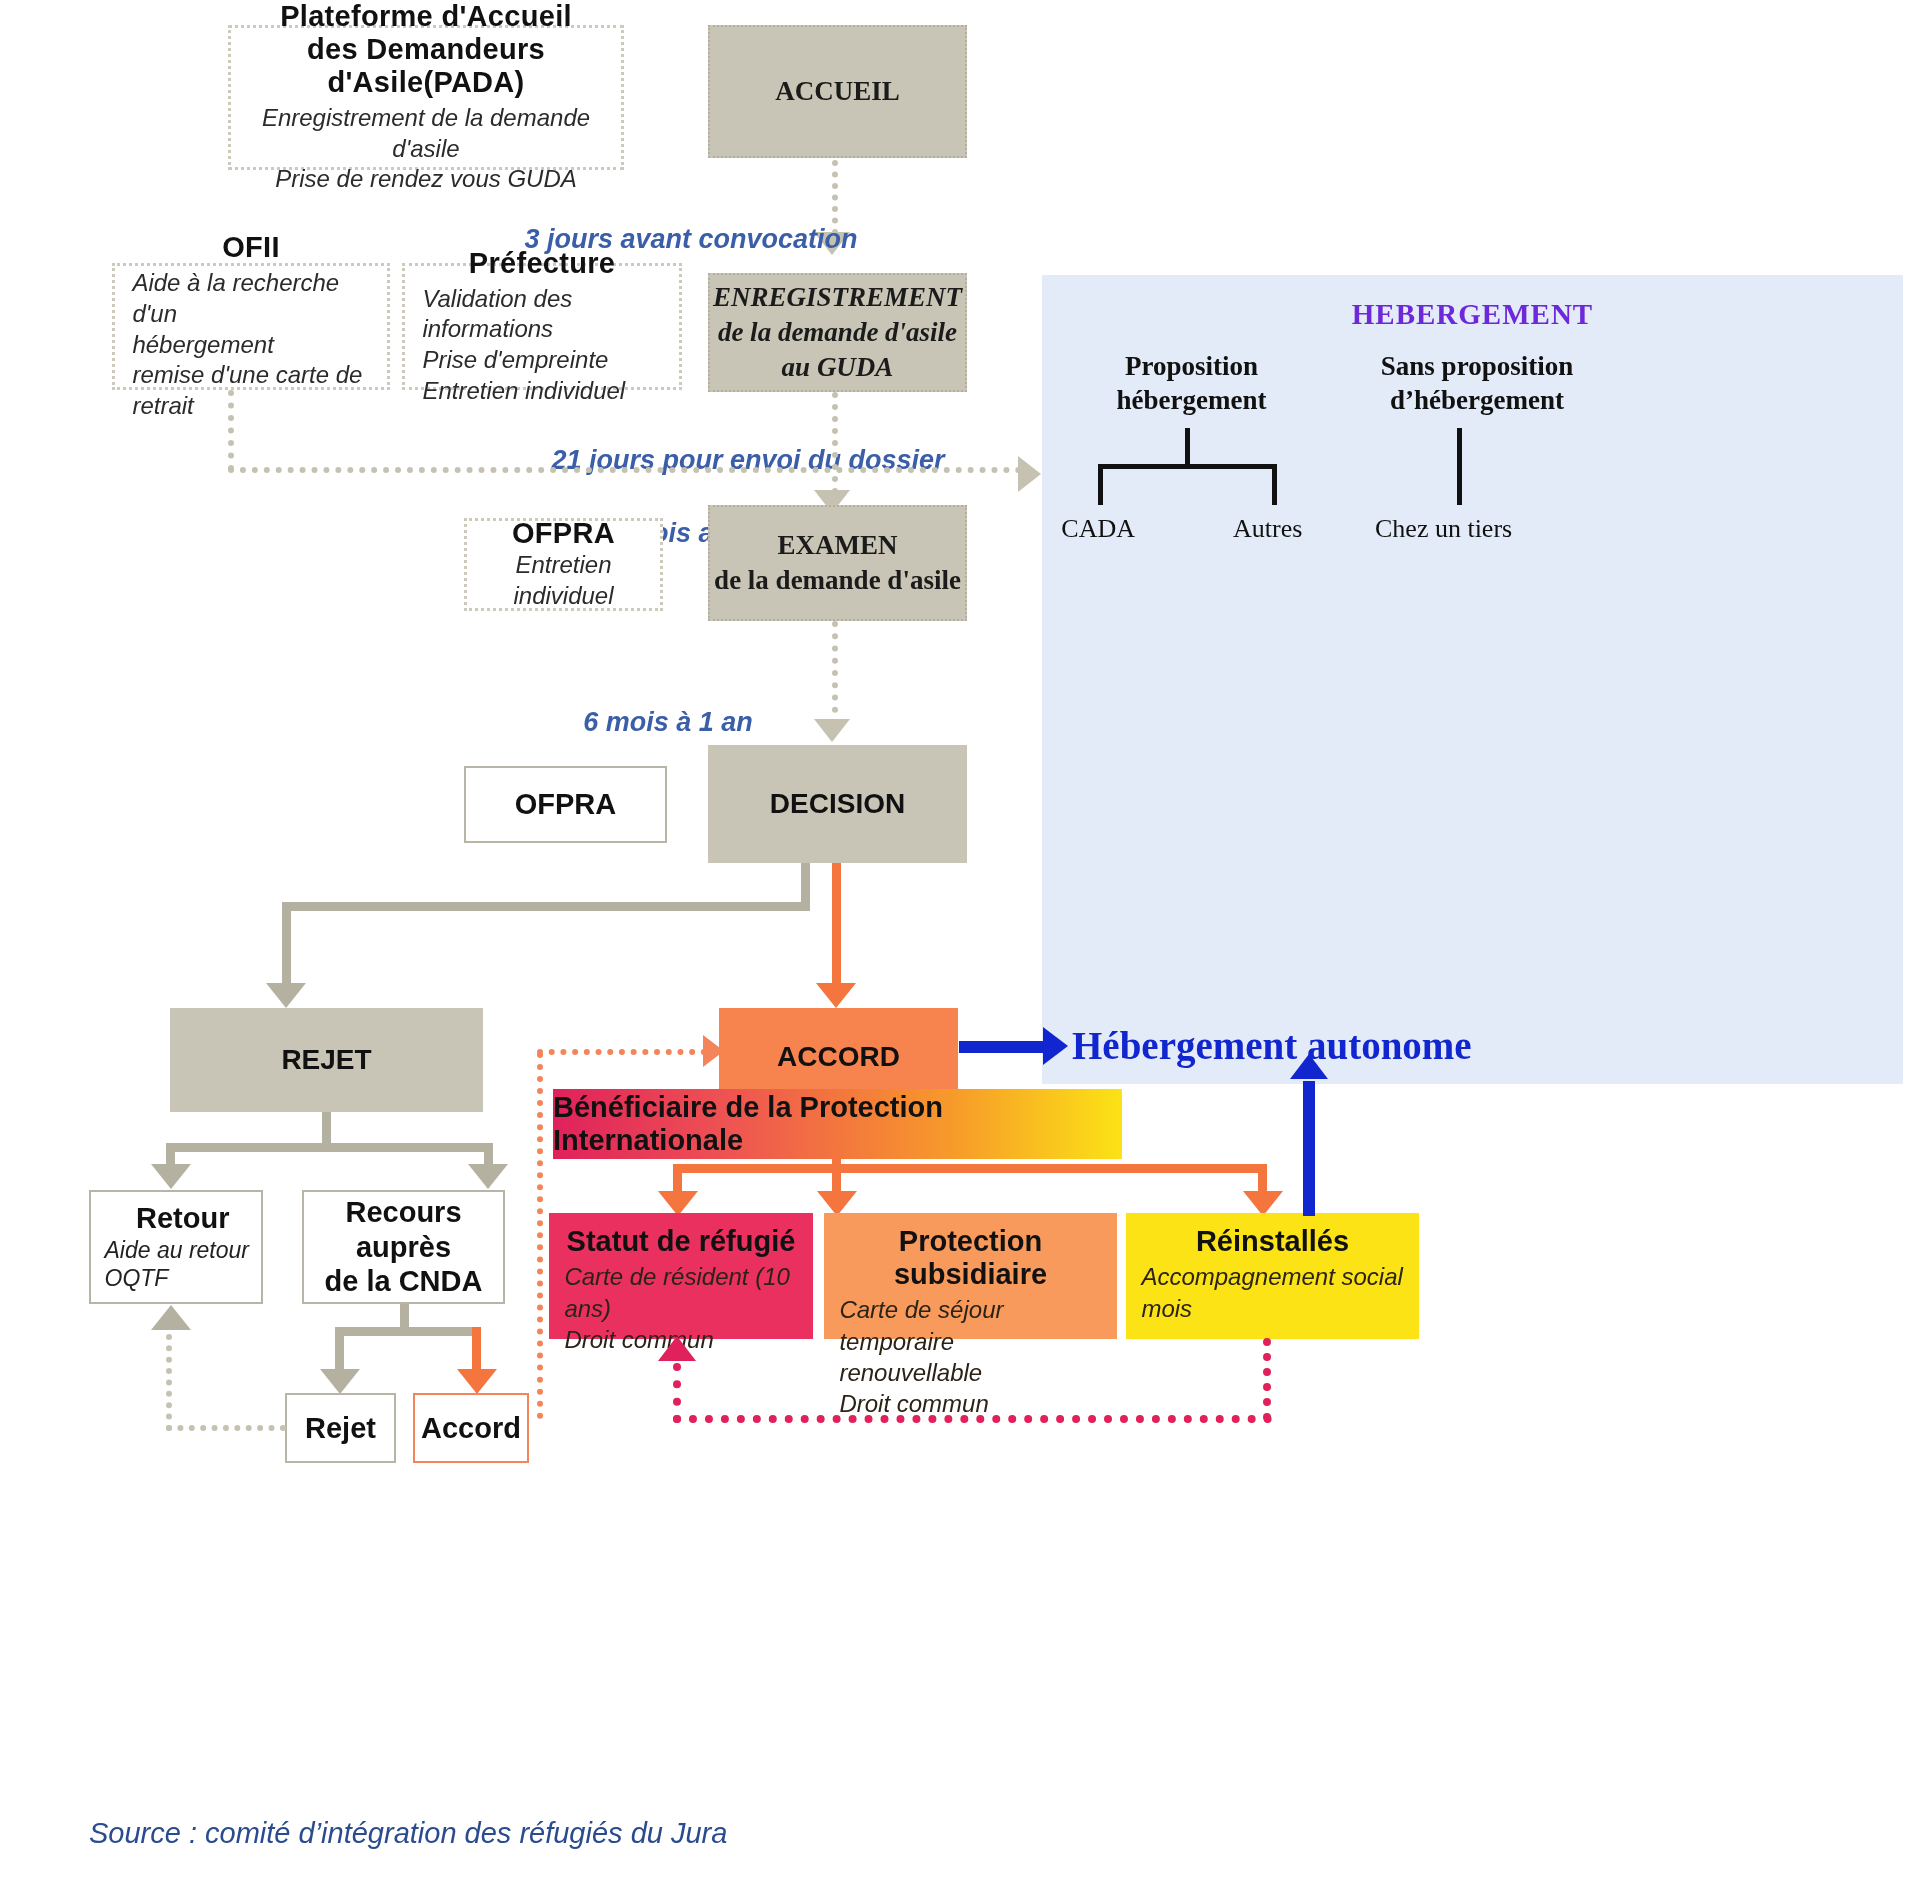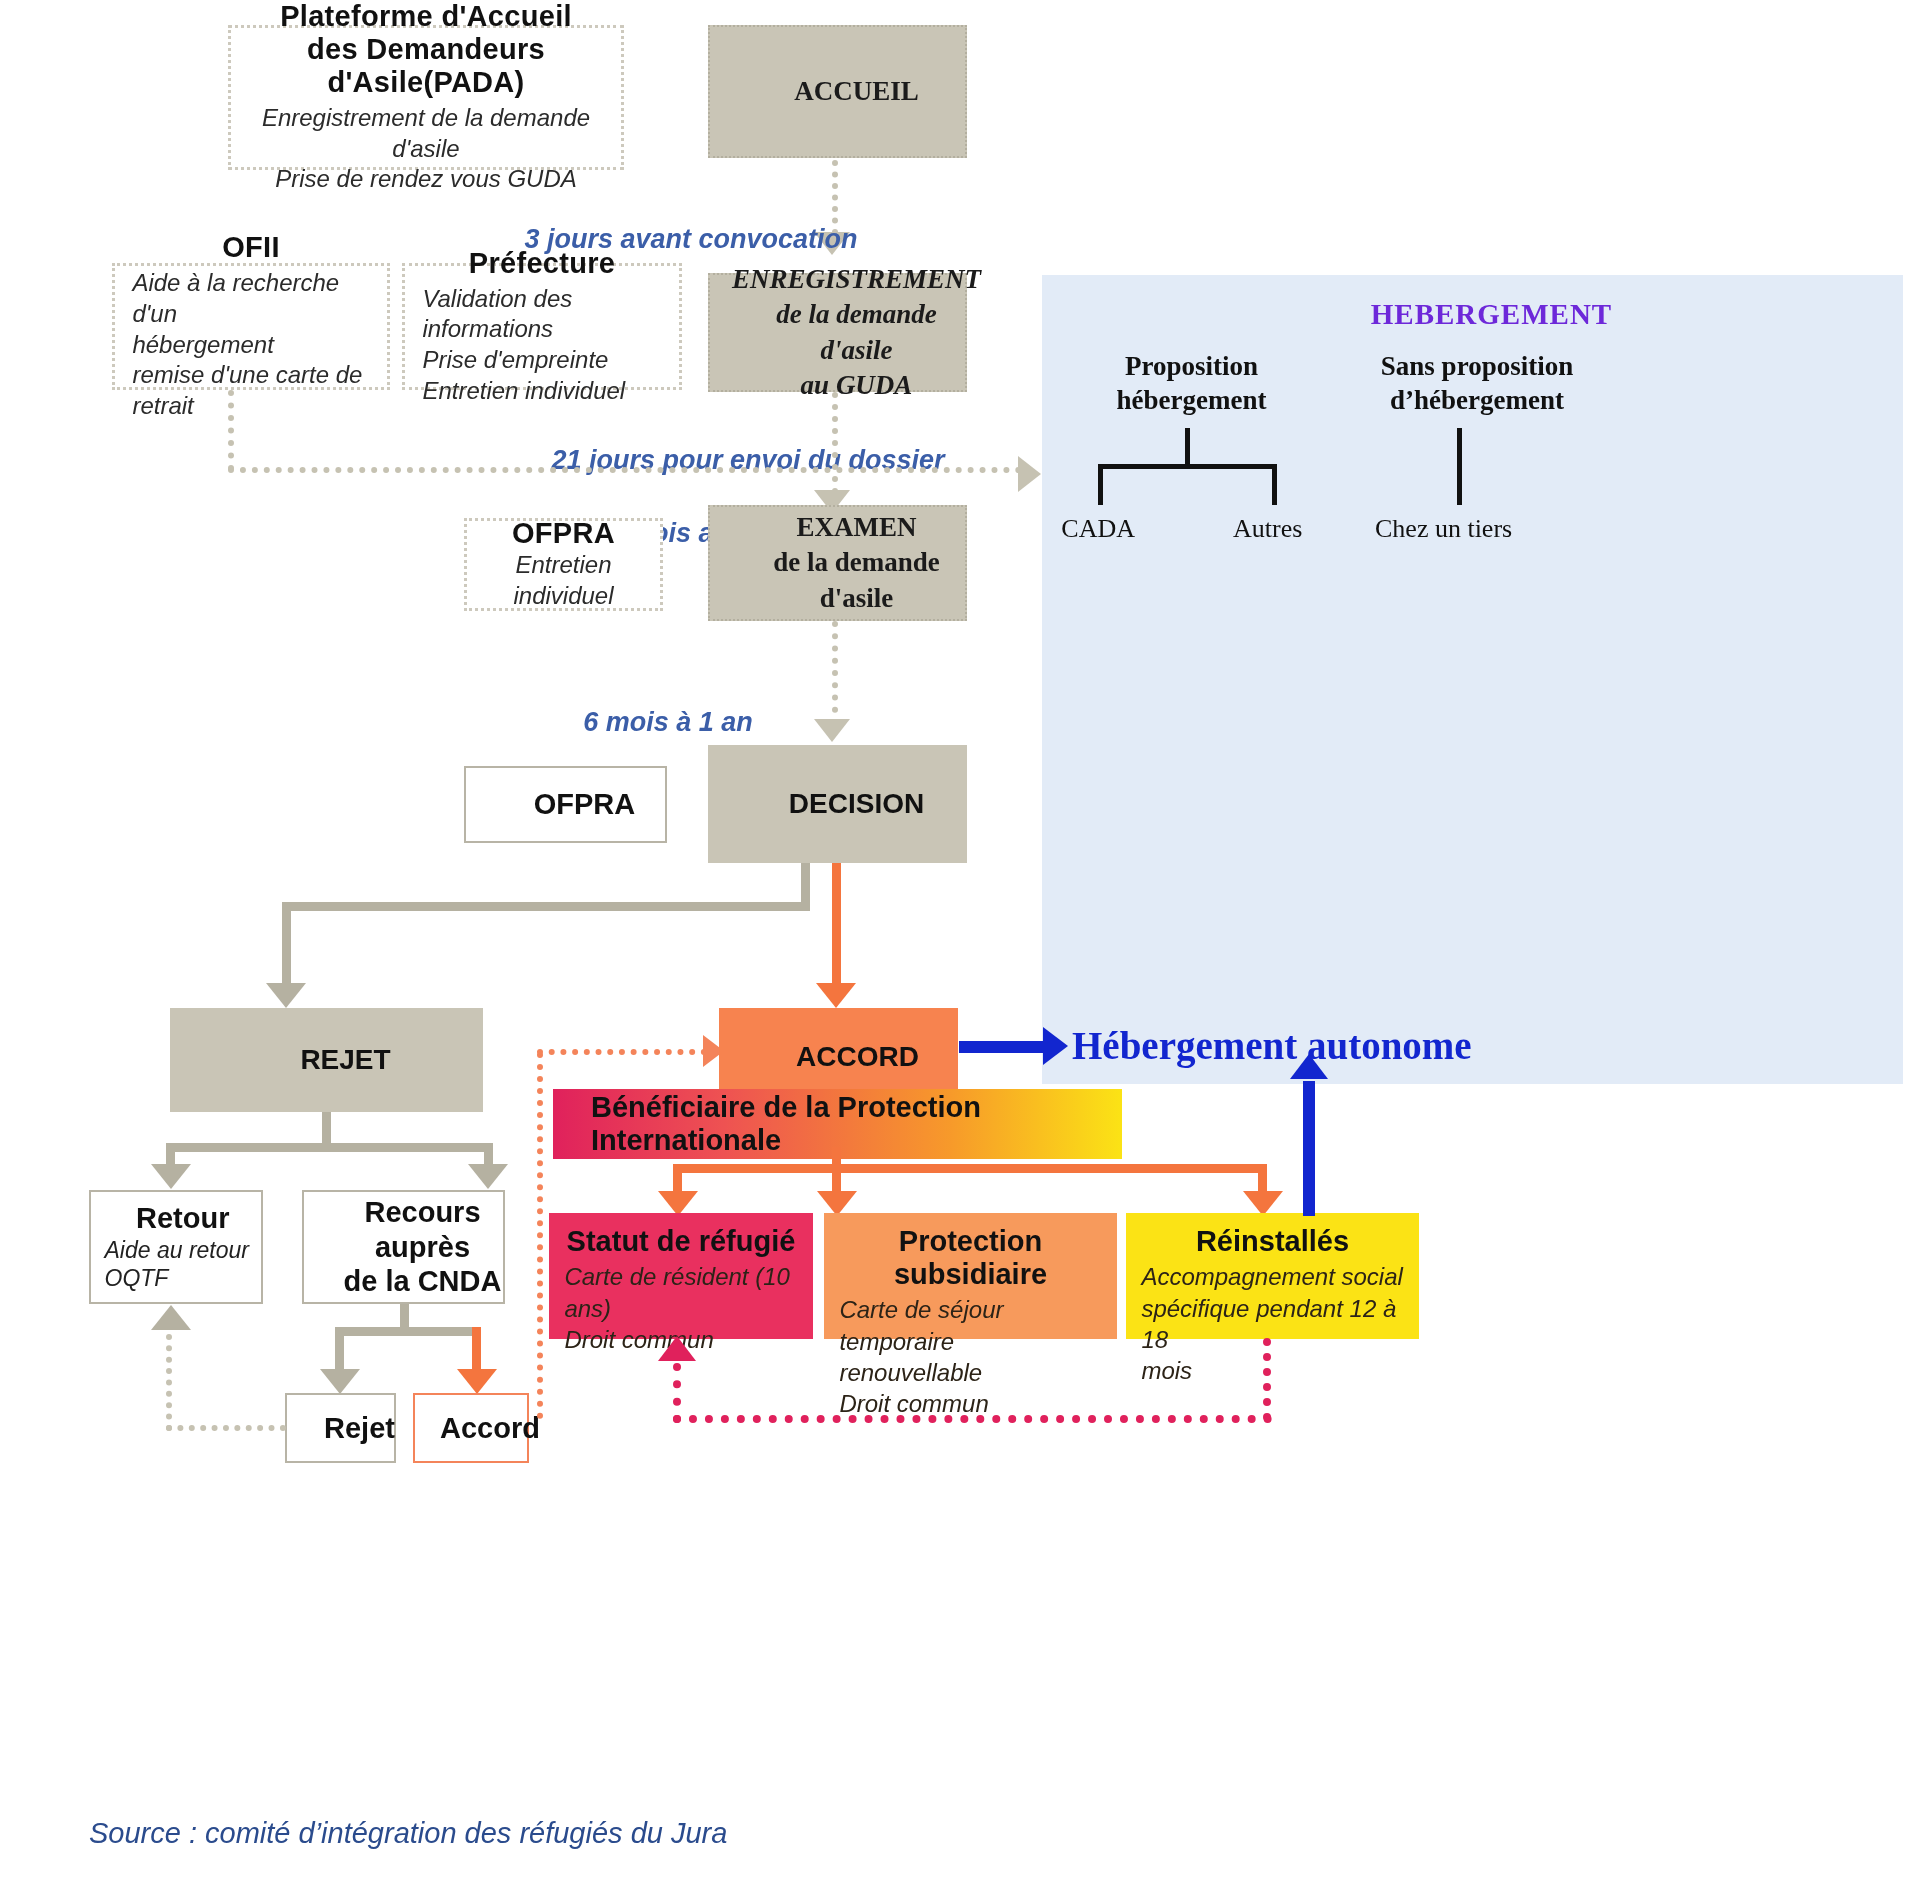--- a/index.html
+++ b/index.html
@@ -1,20 +1,20 @@
 <!DOCTYPE html>
 <html><head>
 <meta charset="utf-8">
 <style>
   html,body{margin:0;padding:0;background:#ffffff;}
   body{font-family:"Liberation Sans",sans-serif;}
   #stage{position:relative;width:1931px;height:1901px;background:#fff;overflow:hidden;}
 
   
-  .box{position:absolute;box-sizing:border-box;padding-left:38px;}
+  .box{position:absolute;box-sizing:border-box;}
   .dotted-box{
     border:3.9px dotted #cdc9bd;background:#fff;
     display:flex;flex-direction:column;justify-content:center;
     padding:9.7px 17.4px;
   }
   .dotted-box .t{font-weight:bold;font-size:29px;text-align:center;color:#111;letter-spacing:0.3px;}
   .dotted-box .s{font-style:italic;font-size:24px;color:#2b2b2b;line-height:1.28;}
   .dotted-box .s.center{text-align:center;}
 
   .grey-proc{
@@ -302,21 +302,20 @@
   <div class="box color-card" style="left:824px;top:1213px;width:293px;height:126px;background:#f79a5c;">
     <div class="t">Protection subsidiaire</div>
     <div class="s">Carte de séjour temporaire</div>
     <div class="s">renouvellable</div>
     <div class="s">Droit commun</div>
   </div>
 
   <div class="box color-card" style="left:1126px;top:1213px;width:293px;height:126px;background:#fbe315;">
     <div class="t">Réinstallés</div>
     <div class="s">Accompagnement social</div>
-    <div class="s">spécifique pendant 12 à 18</div>
     <div class="s">mois</div>
   </div>
 
   <div class="ln v-blue" style="left:1303px;top:1081px;width:11.6px;height:135px;"></div>
   <div class="arr arr-u-blue" style="left:1290px;top:1054px;"></div>
 
   <div class="ln dot-v-pk" style="left:1263px;top:1338px;height:83px;"></div>
   <div class="ln dot-h-pk" style="left:673px;top:1415px;width:599px;"></div>
   <div class="ln dot-v-pk" style="left:673px;top:1363px;height:60px;"></div>
   <div class="arr arr-u-pk" style="left:658px;top:1336px;"></div>

